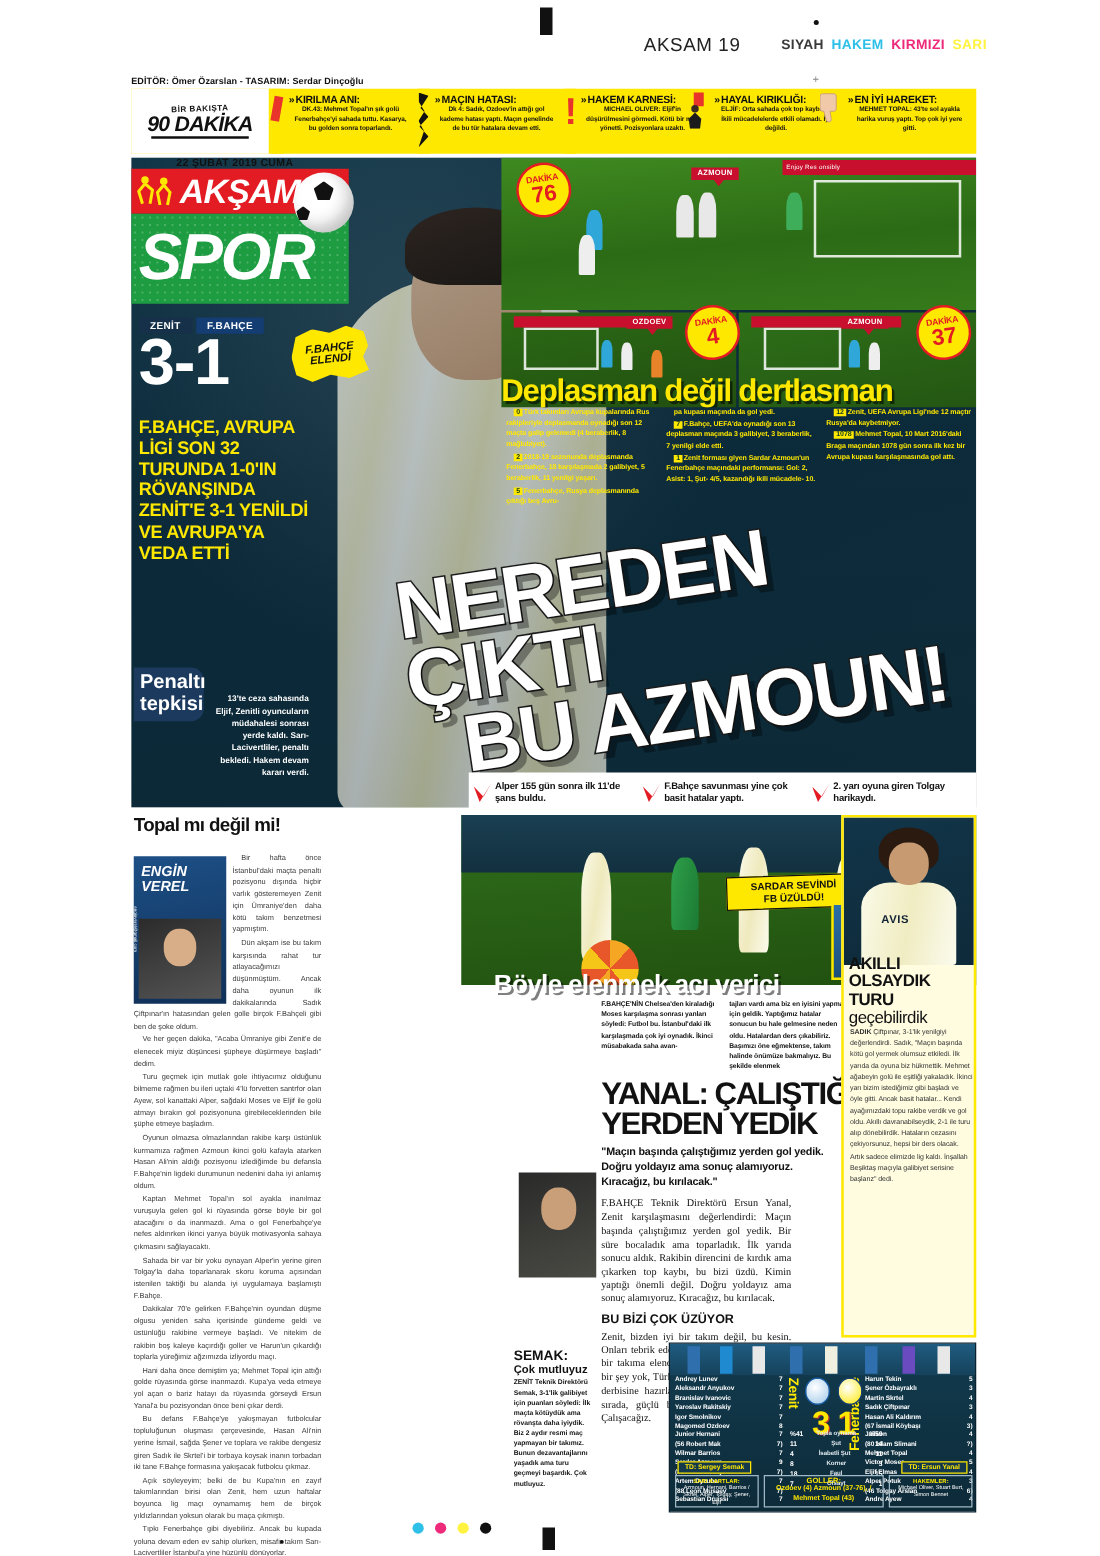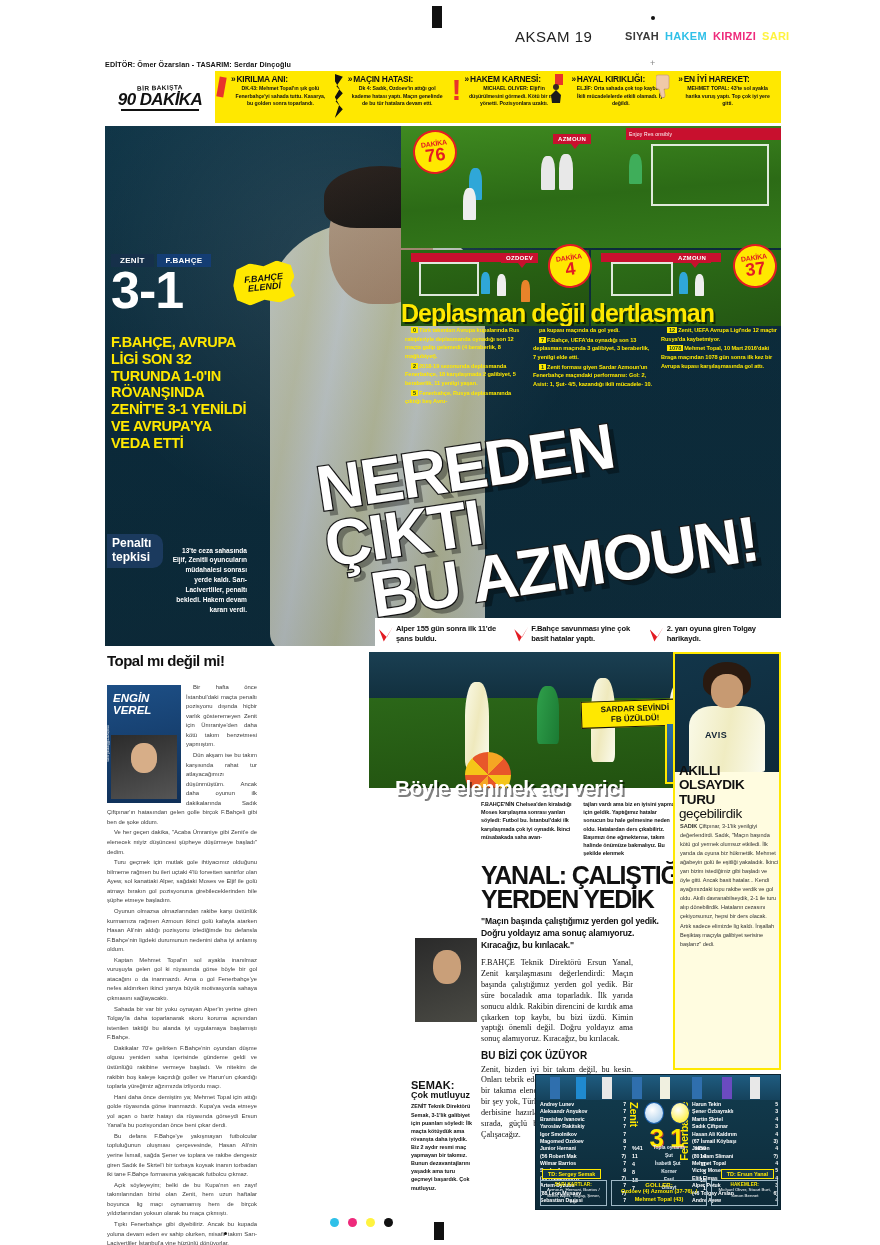--- a/index.html
+++ b/index.html
@@ -93,21 +93,21 @@
   .elendi {
     position:absolute; left:128px; top:8px; width:62px; height:42px; background:#ffe800;
     clip-path: polygon(8% 12%,30% 0,52% 10%,74% 0,96% 14%,100% 42%,92% 62%,98% 88%,72% 100%,48% 90%,24% 100%,4% 84%,0 50%);
     display:flex; flex-direction:column; align-items:center; justify-content:center; transform: rotate(-6deg);
   }
   .elendi span { font-size:9px; font-weight:bold; color:#111; line-height:1.05; font-style:italic; }
 
   .lead-text { position:absolute; left:6px; top:208px; width:140px; font-size:14.5px; font-weight:bold; color:#ffe800; line-height:1.16; letter-spacing:-.3px; }
 
   .penalty { position:absolute; left:2px; top:408px; width:150px; }
-  .pen-tag { width:56px; background:#1b3a5e; color:#fff; font-size:12px; font-weight:bold; line-height:1.15; padding:3px 5px; border-radius:0 10px 10px 0; }
+  .pen-tag { width:56px; background:#1b3a5e; color:#fff; font-size:16px; font-weight:bold; line-height:1.15; padding:3px 5px; border-radius:0 10px 10px 0; }
   .pen-body { font-size:6.6px; font-weight:bold; color:#fff; line-height:1.5; text-align:right; width:78px; margin-left:62px; margin-top:-22px; }
 
   
   .action { position:absolute; left:296px; top:0px; width:380px; height:200px; overflow:hidden; }
   .pitch { position:absolute; background: linear-gradient(175deg,#3f8a20,#2c6b16 55%,#357a1b); }
   .pitch.big { left:0; top:0; width:380px; height:122px; }
   .pitch.l { left:0; top:124px; width:188px; height:76px; background: linear-gradient(170deg,#2b6a15,#224f10); }
   .pitch.r { left:190px; top:124px; width:190px; height:76px; background: linear-gradient(170deg,#2e7018,#245613); }
   .goal-net { position:absolute; border:2px solid rgba(255,255,255,.85); }
   .ad-board { position:absolute; background:#c8102e; color:#fff; font-size:5px; display:flex; align-items:center; padding:0 3px; overflow:hidden; letter-spacing:.2px; }
@@ -301,20 +301,36 @@
   </div>
 
   <div class="hero">
     <div class="hero-photo">
       <div class="player-body"></div>
       <div class="player-head"></div>
       <div class="player-hair"></div>
     </div>
     <div class="hero-tint"></div>
 
+    <div class="masthead">
+      <div class="date-bar">22 ŞUBAT 2019 CUMA</div>
+      <div class="aksam-box">
+        <svg style="position:absolute;left:4px;top:4px;width:30px;height:28px" viewBox="0 0 30 28">
+            <circle cx="7" cy="5" r="3" fill="#ffe800"></circle>
+            <path d="M7 8 L13 13 L11 24 M7 8 L2 14 L5 24" stroke="#ffe800" stroke-width="2.4" fill="none"></path>
+            <circle cx="22" cy="6" r="3" fill="#ffe800"></circle>
+            <path d="M22 9 L27 15 L25 25 M22 9 L17 15 L19 25" stroke="#ffe800" stroke-width="2.4" fill="none"></path>
+          </svg>
+        <span class="aksam-txt">AKŞAM</span>
+      </div>
+      <div class="spor-box">
+        <span class="spor-txt">SPOR</span>
+      </div>
+      <div class="ball"></div>
+    </div>
 
     <div class="score-wrap">
       <div class="team-tags">
         <span class="team-tag">ZENİT</span>
         <span class="team-tag b">F.BAHÇE</span>
       </div>
       <div class="score-line">
         <span>3</span><span>-</span><span>1</span>
       </div>
       <div class="elendi">

